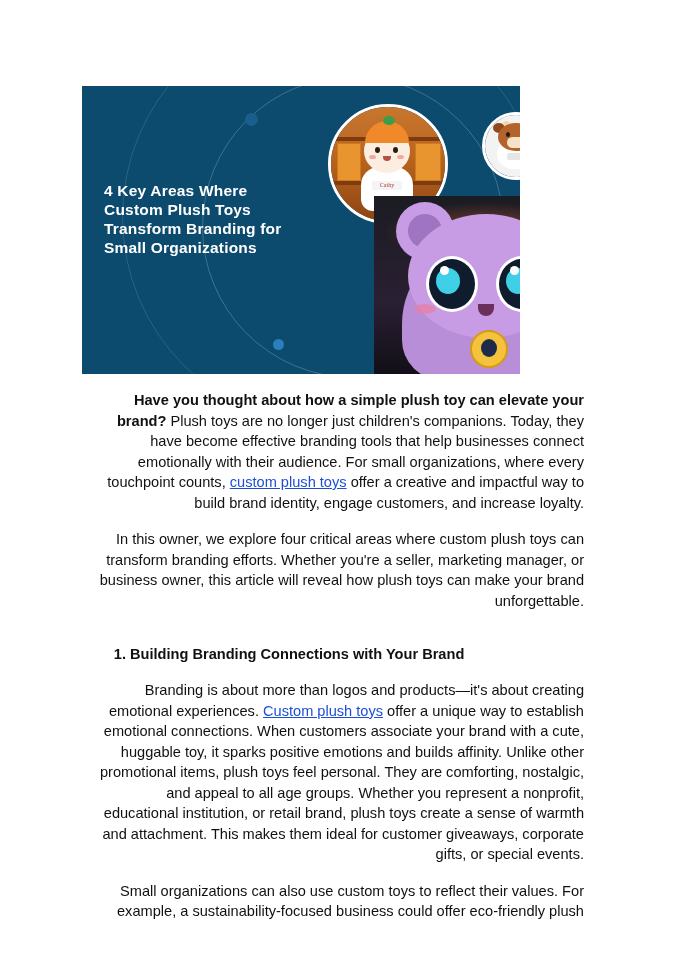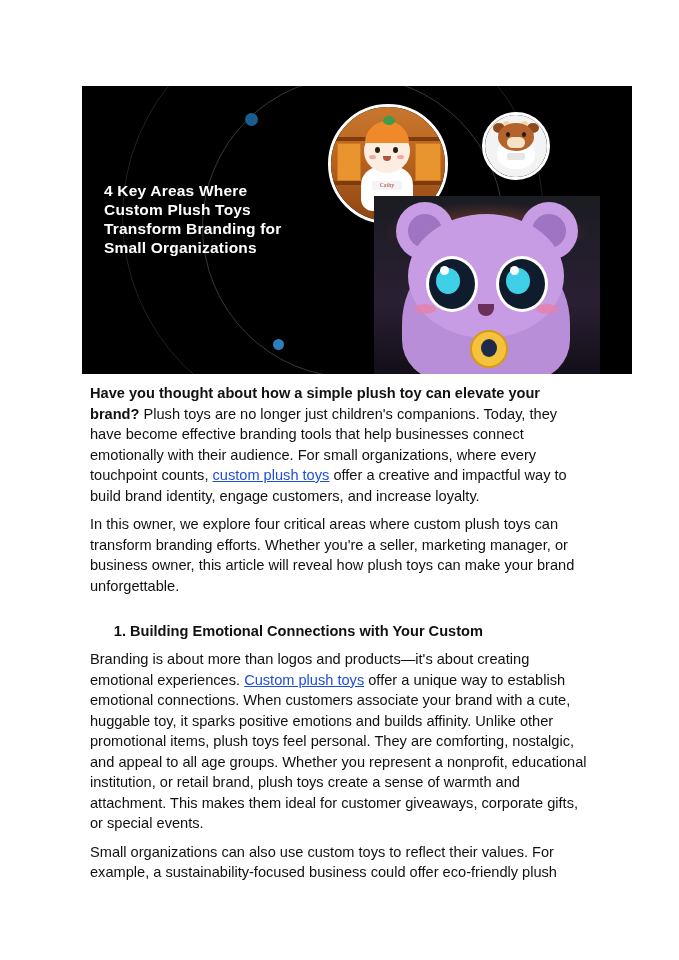--- a/index.html
+++ b/index.html
@@ -23,23 +23,23 @@
   .content {
     position: absolute;
     left: 82px;
     top: 86px;
     width: 518px;
   }
 
   
   .hero {
     position: relative;
-    width: 550px;
+    width: 438px;
     height: 288px;
-    background: #000000;
+    background: #0c4a6e;
     overflow: hidden;
   }
   .hero-ring {
     position: absolute;
     border: 1px solid rgba(255,255,255,0.22);
     border-radius: 50%;
   }
   .ring-a { width: 300px; height: 300px; left: 120px; top: -10px; }
   .ring-b { width: 420px; height: 420px; left: 40px; top: -80px; border-color: rgba(255,255,255,0.13); }
   .dot {
@@ -142,21 +142,21 @@
   .s3 .badge { position:absolute; left:96px; top:134px; width:34px; height:34px; border-radius:50%; background:#f4c23c; border:2px solid #d79a14; }
   .s3 .badge em { position:absolute; left:9px; top:7px; width:16px; height:18px; border-radius:50%; background:#1d2a4a; }
 
   
   .body-text {
     margin-top: 9px;
     font-size: 14.6px;
     line-height: 1.405;
     color: #111111;
   }
-  .body-text p { margin: 8px; }
+  .body-text p { margin: 16px; text-align: right; }
   .lead b { font-weight: bold; }
   a.inline-link {
     color: #1d4ed8;
     text-decoration: underline;
   }
   .spacer { height: 17px; }
   .list {
     margin: 0;
     padding-left: 48px;
   }
@@ -247,21 +247,21 @@
     </div>
 
     <div class="body-text">
       <p class="lead"><b>Have you thought about how a simple plush toy can elevate your brand?</b><span> Plush toys are no longer just children's companions. Today, they have become effective branding tools that help businesses connect emotionally with their audience. For small organizations, where every touchpoint counts, </span><a class="inline-link" href="#">custom plush toys</a><span> offer a creative and impactful way to build brand identity, engage customers, and increase loyalty.</span></p>
 
       <p>In this owner, we explore four critical areas where custom plush toys can transform branding efforts. Whether you're a seller, marketing manager, or business owner, this article will reveal how plush toys can make your brand unforgettable.</p>
 
       <div class="spacer"></div>
 
       <ol class="list">
-        <li><span>Building Emotional Connections with Your Custom</span></li>
+        <li><span>Building Branding Connections with Your Brand</span></li>
       </ol>
 
       <p><span>Branding is about more than logos and products—it's about creating emotional experiences. </span><a class="inline-link" href="#">Custom plush toys</a><span> offer a unique way to establish emotional connections. When customers associate your brand with a cute, huggable toy, it sparks positive emotions and builds affinity. Unlike other promotional items, plush toys feel personal. They are comforting, nostalgic, and appeal to all age groups. Whether you represent a nonprofit, educational institution, or retail brand, plush toys create a sense of warmth and attachment. This makes them ideal for customer giveaways, corporate gifts, or special events.</span></p>
 
       <p>Small organizations can also use custom toys to reflect their values. For example, a sustainability-focused business could offer eco-friendly plush</p>
     </div>
 
   </div>
 </div>
 

